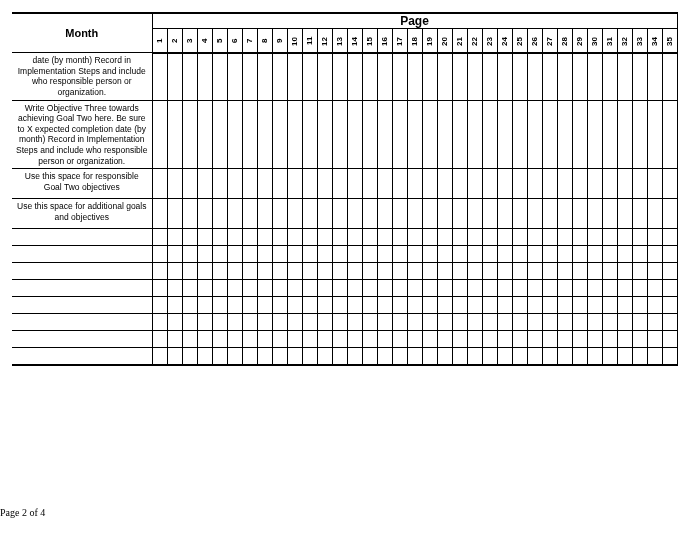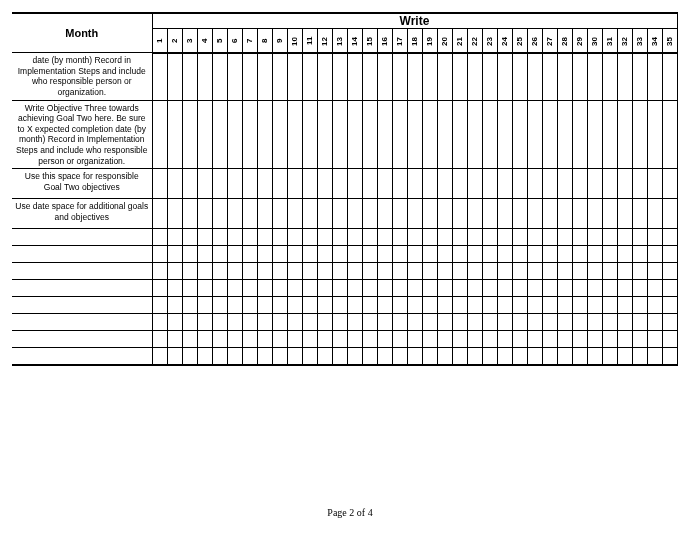--- a/index.html
+++ b/index.html
@@ -10,31 +10,31 @@
 th.goal-header{width:140px;font-weight:bold;font-size:11px;text-align:center;vertical-align:middle;border-top:2px solid #000;border-bottom:1px solid #000;border-left:none}
 th.month-header{font-weight:bold;font-size:12px;text-align:center;border-top:2px solid #000;border-bottom:1px solid #000}
 th.month-num{width:15px;height:24px;font-size:8px;font-weight:bold;writing-mode:vertical-rl;transform:rotate(180deg);text-align:center;vertical-align:middle;border-bottom:2px solid #000}
 td.goal-cell{width:140px;font-size:8.5px;line-height:1.25;padding:2px 3px;vertical-align:top;text-align:center;border-left:none}
 td.month-cell{width:15px}
 tr.text-row td{height:auto}
 tr.tall td{height:30px}
 tr.blank td{height:17px}
 tr.blank td.goal-cell{border-left:none}
 tr.last-row td{border-bottom:2px solid #000}
-.footer{position:absolute;bottom:22px;width:100%;text-align:center;font-size:10px;font-family:'Times New Roman',serif}
+.footer{position:absolute;bottom:22px;width:100%;font-size:10px;font-family:'Times New Roman',serif}
 </style>
 </head>
 <body>
 
 <div class="table-wrap">
 <table>
 <thead>
 <tr>
   <th class="goal-header" rowspan="2">Month</th>
-  <th class="month-header" id="month-header-cell" colspan="35">Write</th>
+  <th class="month-header" id="month-header-cell" colspan="35">Page</th>
 </tr>
 <tr id="month-nums-row">
           <th class="month-num">1</th>
           <th class="month-num">2</th>
           <th class="month-num">3</th>
           <th class="month-num">4</th>
           <th class="month-num">5</th>
           <th class="month-num">6</th>
           <th class="month-num">7</th>
           <th class="month-num">8</th>
@@ -176,21 +176,21 @@
           <td class="month-cell"></td>
           <td class="month-cell"></td>
           <td class="month-cell"></td>
           <td class="month-cell"></td>
           <td class="month-cell"></td>
           <td class="month-cell"></td>
           <td class="month-cell"></td>
           <td class="month-cell"></td>
         </tr>
         <tr class="text-row tall">
-          <td class="goal-cell">Use date space for additional goals and objectives</td>
+          <td class="goal-cell">Use this space for additional goals and objectives</td>
           <td class="month-cell"></td>
           <td class="month-cell"></td>
           <td class="month-cell"></td>
           <td class="month-cell"></td>
           <td class="month-cell"></td>
           <td class="month-cell"></td>
           <td class="month-cell"></td>
           <td class="month-cell"></td>
           <td class="month-cell"></td>
           <td class="month-cell"></td>

